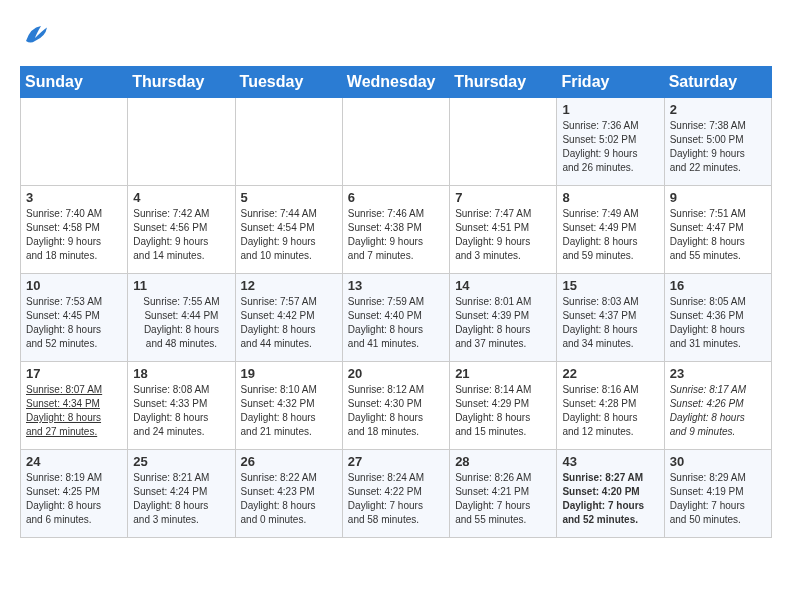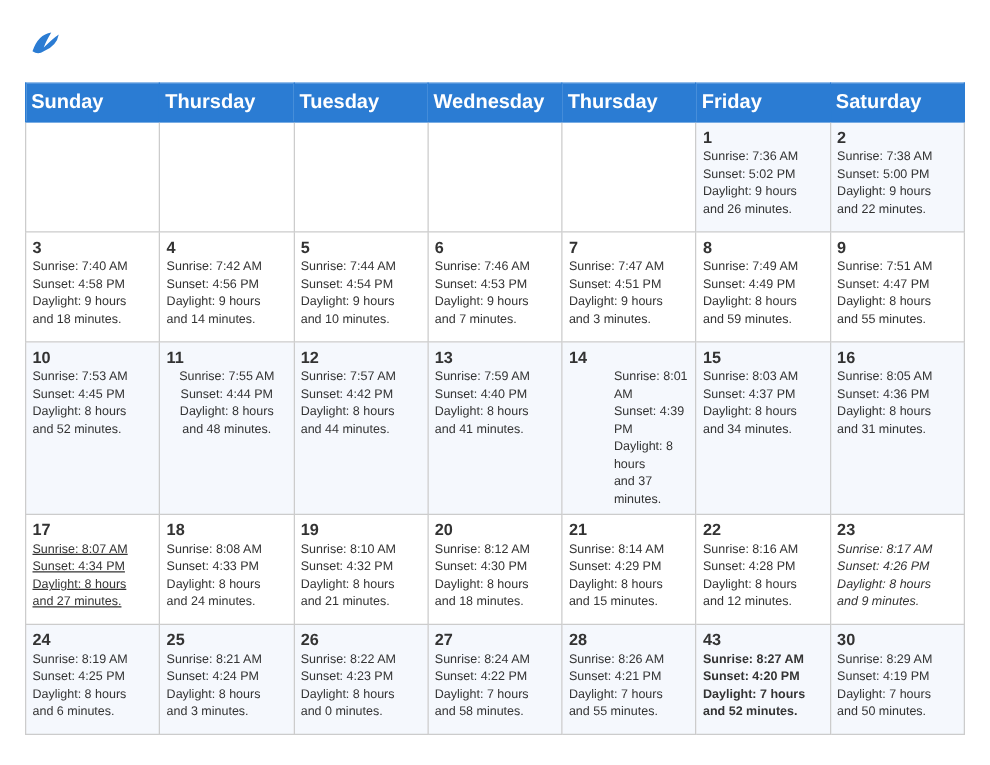--- a/index.html
+++ b/index.html
@@ -160,21 +160,21 @@
         <td>
           <span class="day-num">5</span>
           <div class="day-info" style="white-space: pre-line;">Sunrise: 7:44 AM
 Sunset: 4:54 PM
 Daylight: 9 hours
 and 10 minutes.</div>
         </td>
         <td>
           <span class="day-num">6</span>
           <div class="day-info" style="white-space: pre-line;">Sunrise: 7:46 AM
-Sunset: 4:53 PM
+Sunset: 4:38 PM
 Daylight: 9 hours
 and 7 minutes.</div>
         </td>
         <td>
           <span class="day-num">7</span>
           <div class="day-info" style="white-space: pre-line;">Sunrise: 7:47 AM
 Sunset: 4:51 PM
 Daylight: 9 hours
 and 3 minutes.</div>
         </td>
@@ -217,21 +217,21 @@
         </td>
         <td>
           <span class="day-num">13</span>
           <div class="day-info" style="white-space: pre-line;">Sunrise: 7:59 AM
 Sunset: 4:40 PM
 Daylight: 8 hours
 and 41 minutes.</div>
         </td>
         <td>
           <span class="day-num">14</span>
-          <div class="day-info" style="white-space: pre-line; margin-left: 36px;">Sunrise: 8:01 AM
+          <div class="day-info" style="white-space: pre-line;">Sunrise: 8:01 AM
 Sunset: 4:39 PM
 Daylight: 8 hours
 and 37 minutes.</div>
         </td>
         <td>
           <span class="day-num">15</span>
           <div class="day-info" style="white-space: pre-line;">Sunrise: 8:03 AM
 Sunset: 4:37 PM
 Daylight: 8 hours
 and 34 minutes.</div>

